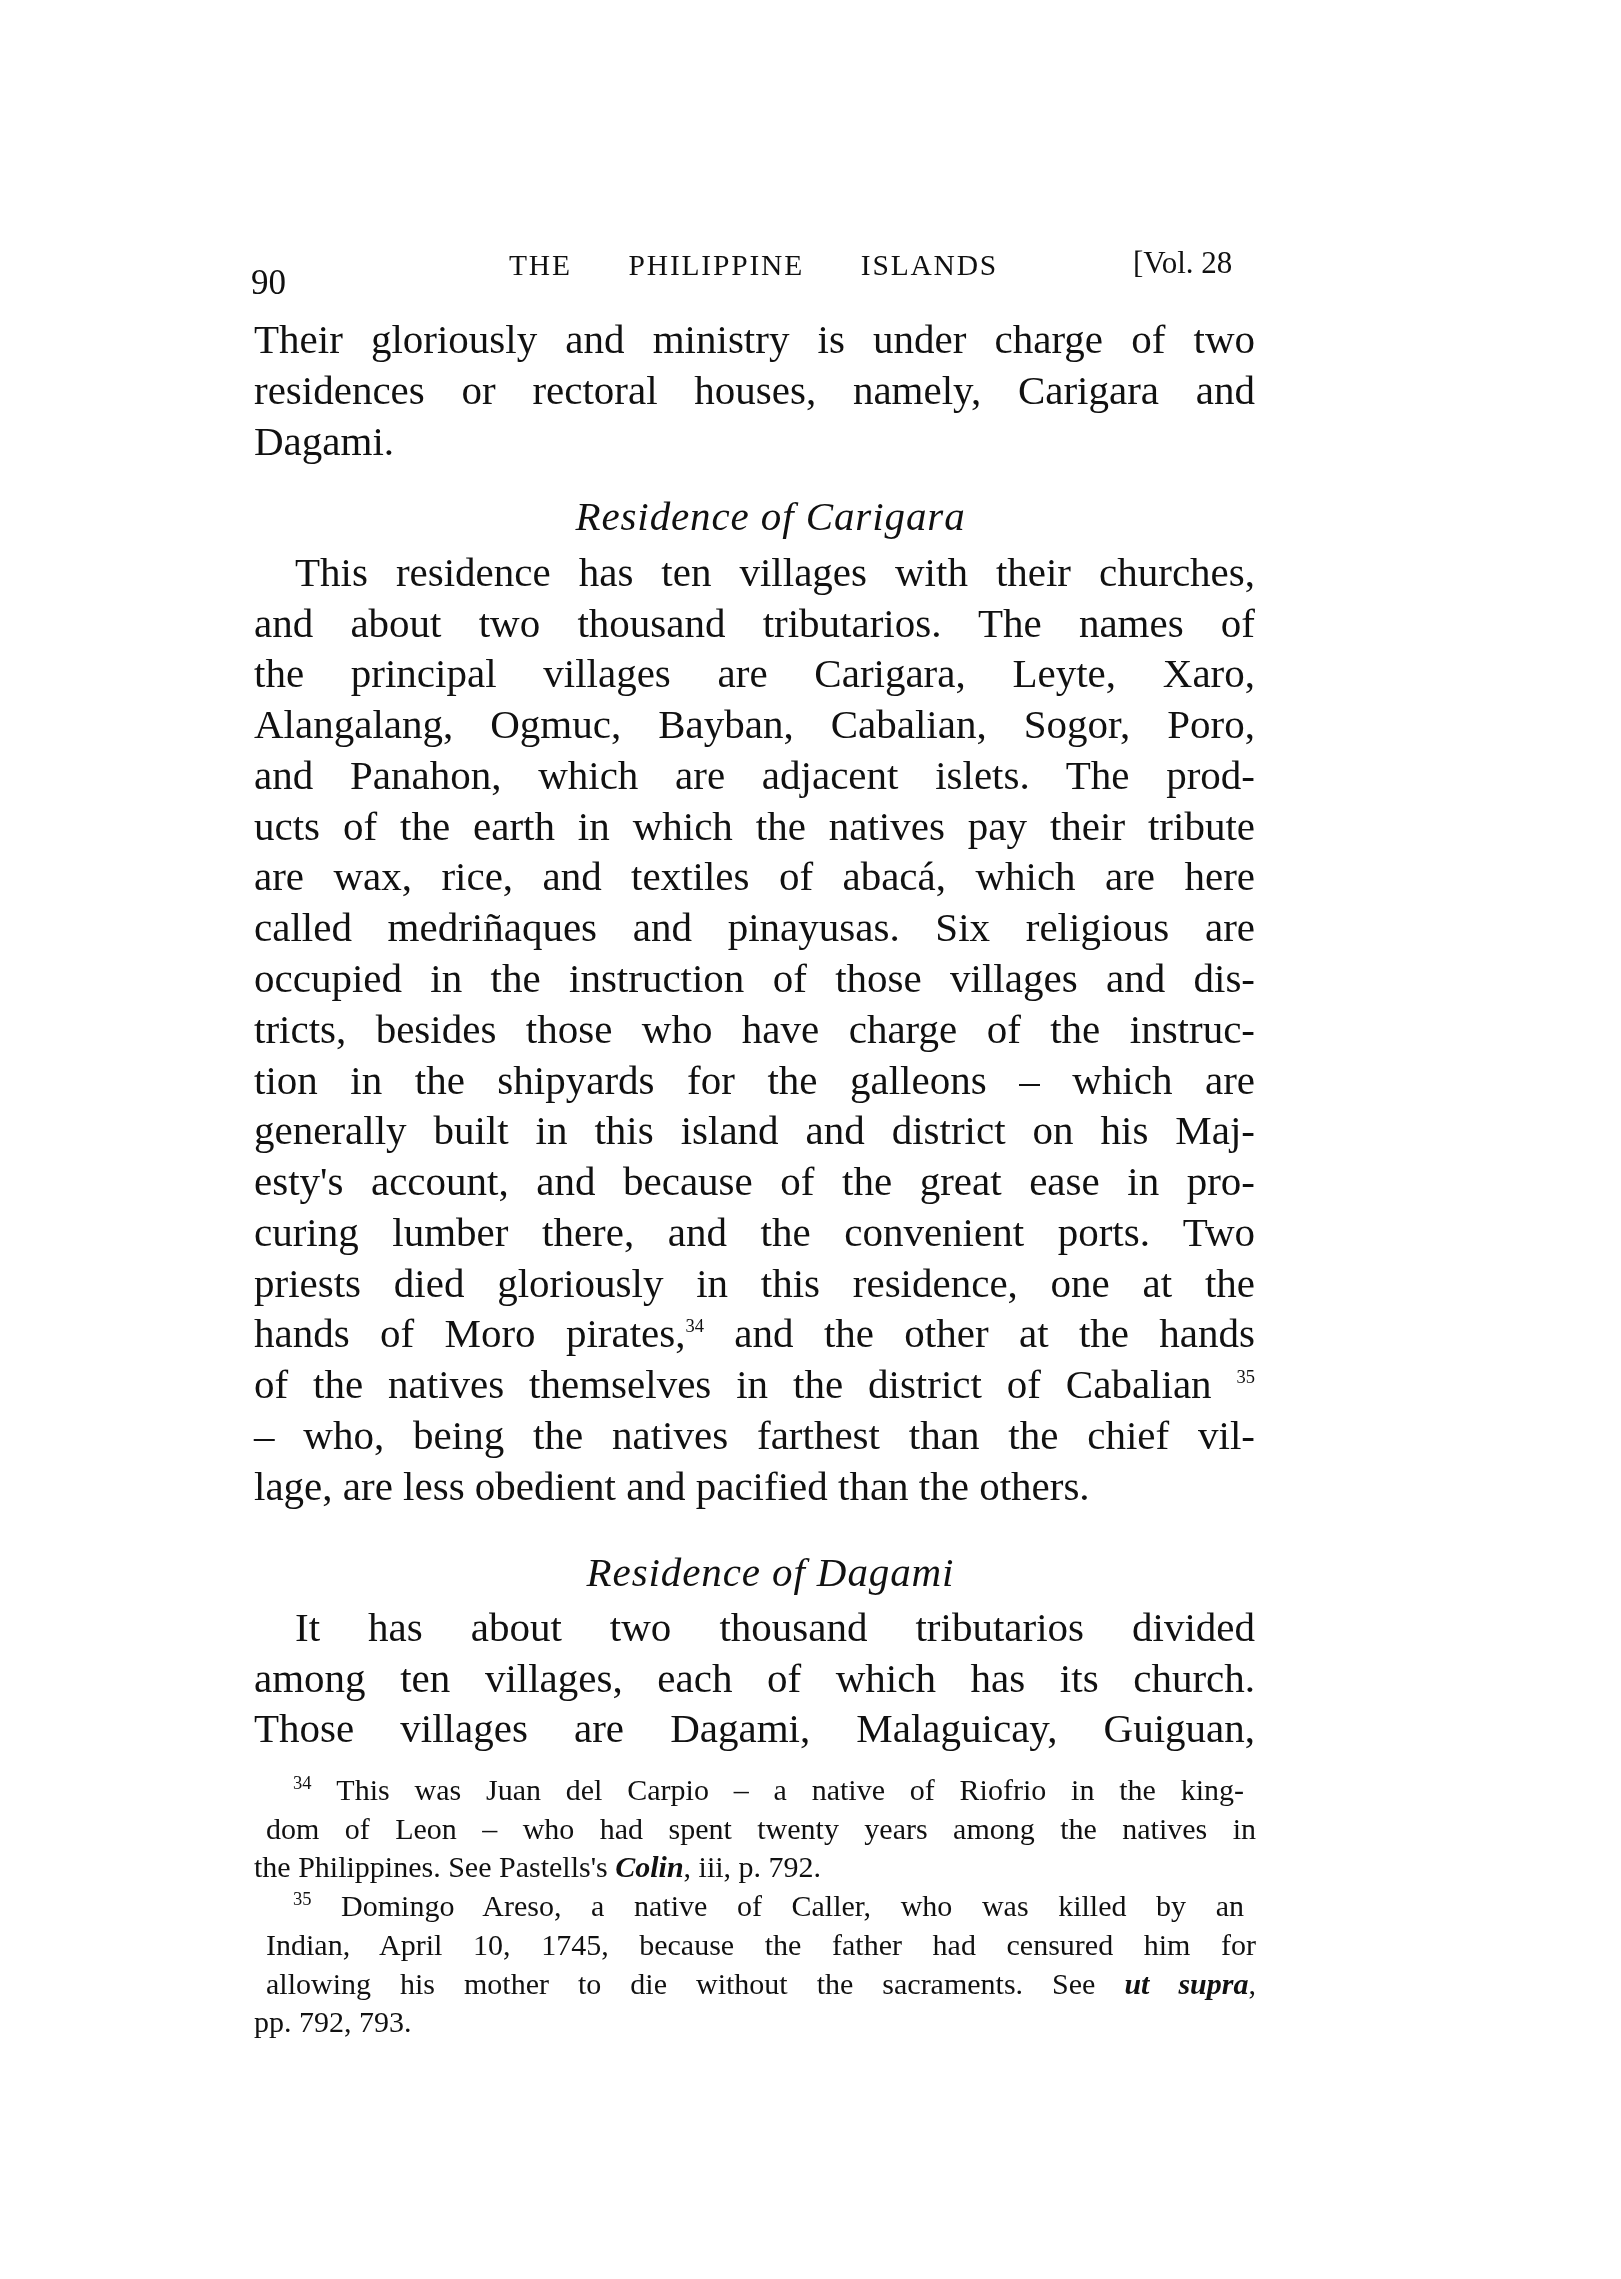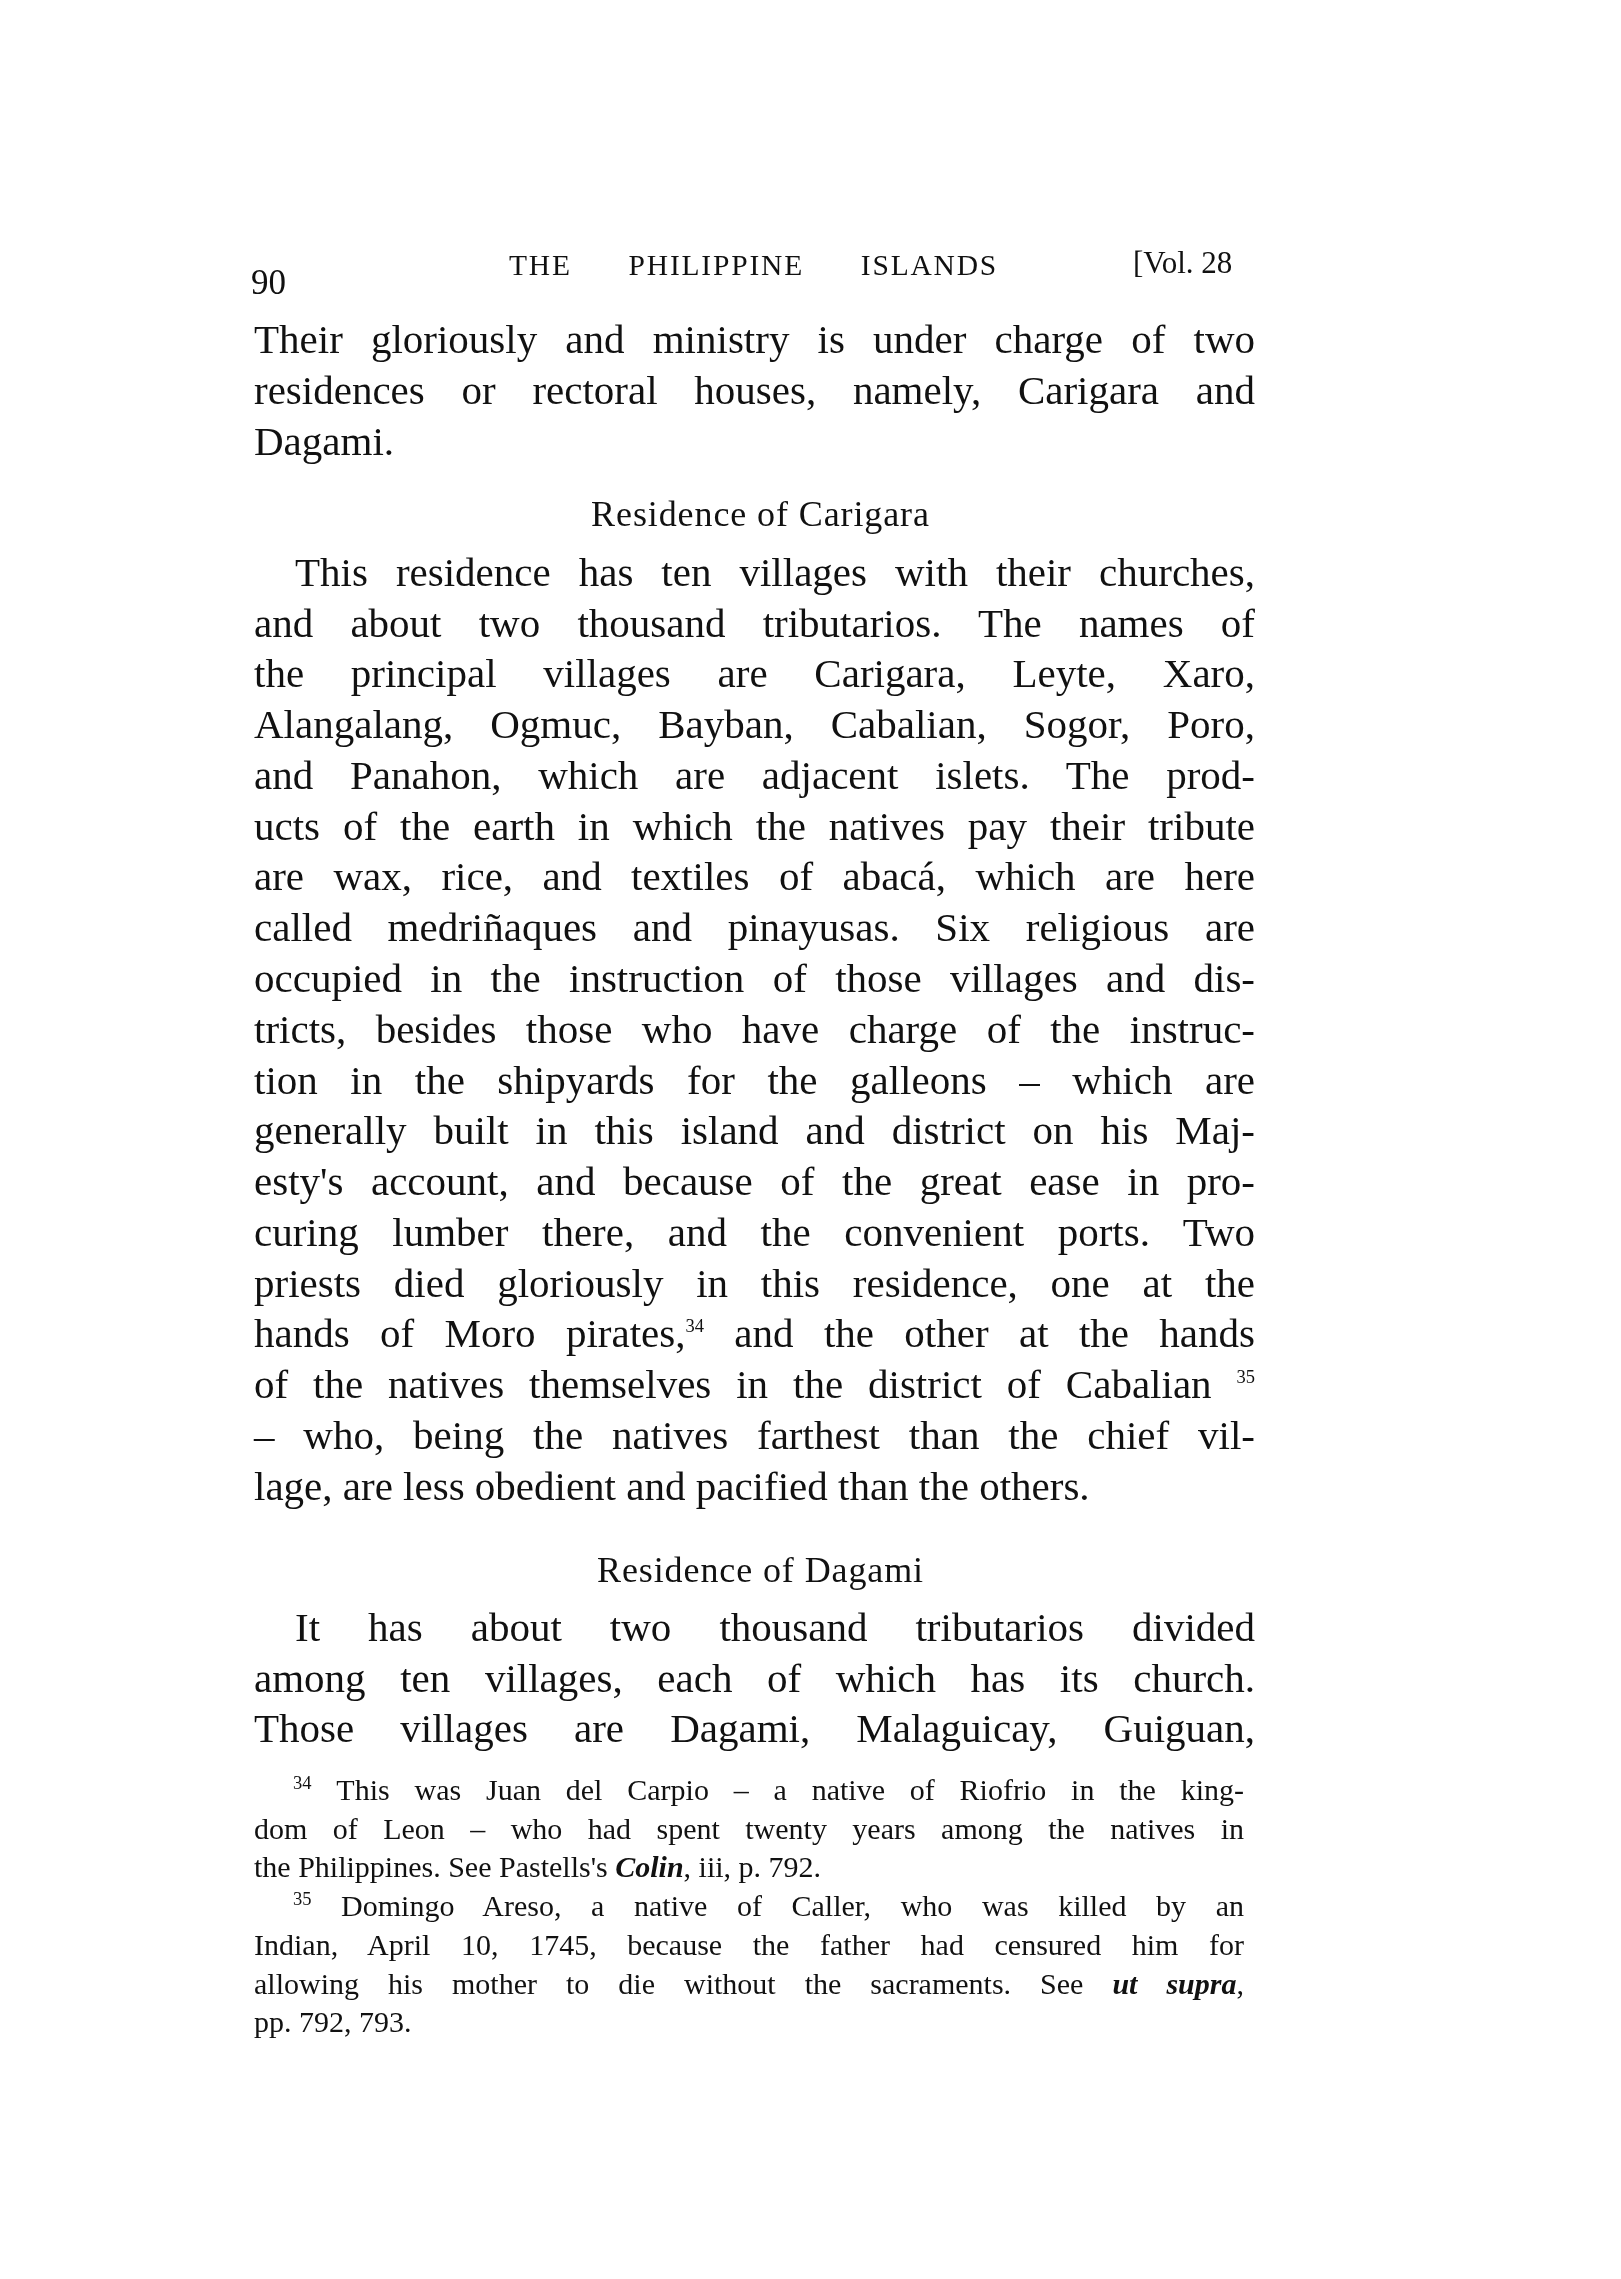--- a/index.html
+++ b/index.html
@@ -1,24 +1,24 @@
 <!DOCTYPE html>
 <html style="font-size:14.8px"><head>
 <meta charset="utf-8">
 <style>
   html, body { margin:0; padding:0; background:#ffffff; }
   body { width:1622px; height:2280px; position:relative; overflow:hidden; font-family:"Liberation Serif","DejaVu Serif",serif; color:#111; }
   .line { position:absolute; left:254px; width:1001px; white-space:nowrap; line-height:1; }
   .body-line { font-size:41px; height:41px; }
   .just { text-align:justify; text-align-last:justify; }
   .indent { left:295px; width:960px; }
-  .heading { position:absolute; left:260px; width:1001px; text-align:center; font-size:36px; letter-spacing:0.9px; line-height:1; }
+  .heading { position:absolute; left:270px; width:1001px; text-align:center; font-style:italic; font-size:41px; letter-spacing:0.9px; line-height:1; }
   .fn-line { font-size:30px; height:30px; }
   .fn-indent { left:293px; width:951px; }
-  .fn-full { width:990px; }
+  .fn-full { width:990px;margin-left:12px; }
   .hdr { position:absolute; font-size:29.5px; line-height:1; }
   .pageno { left:251px; top:245px; font-size:35px;margin-top:20px; }
   .running { left:509px; top:251px; width:489px; text-align:justify; text-align-last:justify; letter-spacing:1.8px; font-size:29.5px; }
   .vol { left:1133px; top:247px; font-size:31px; }
   sup.ref { font-size:18.5px; vertical-align:super; line-height:0; }
   i { font-style:italic;font-weight:bold; }
 </style>
 </head>
 <body>
 

